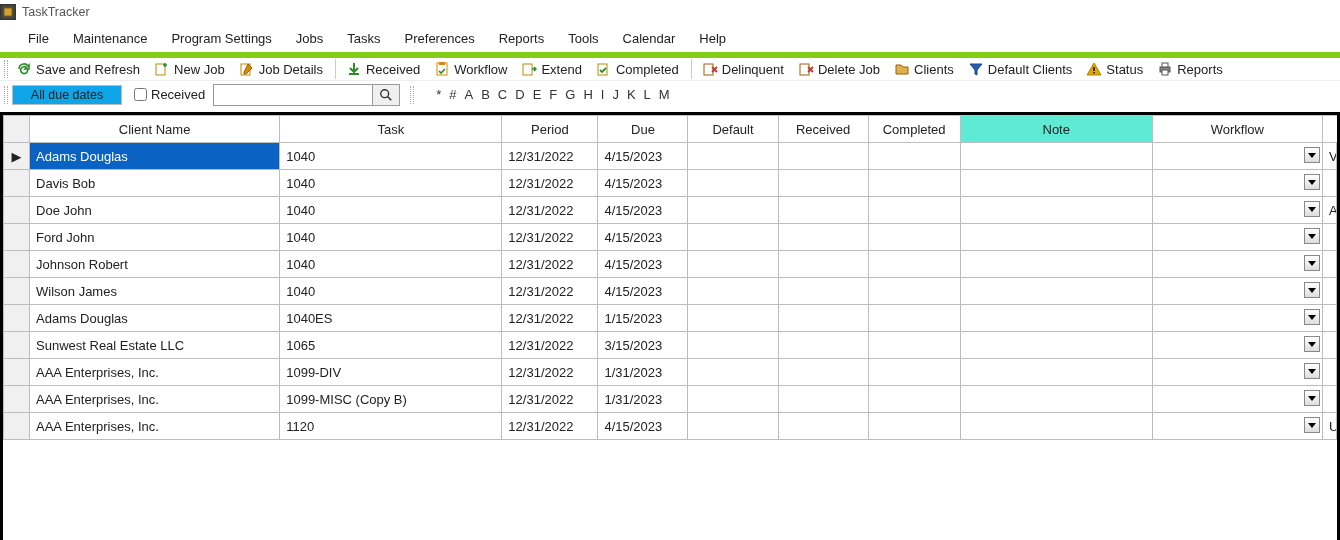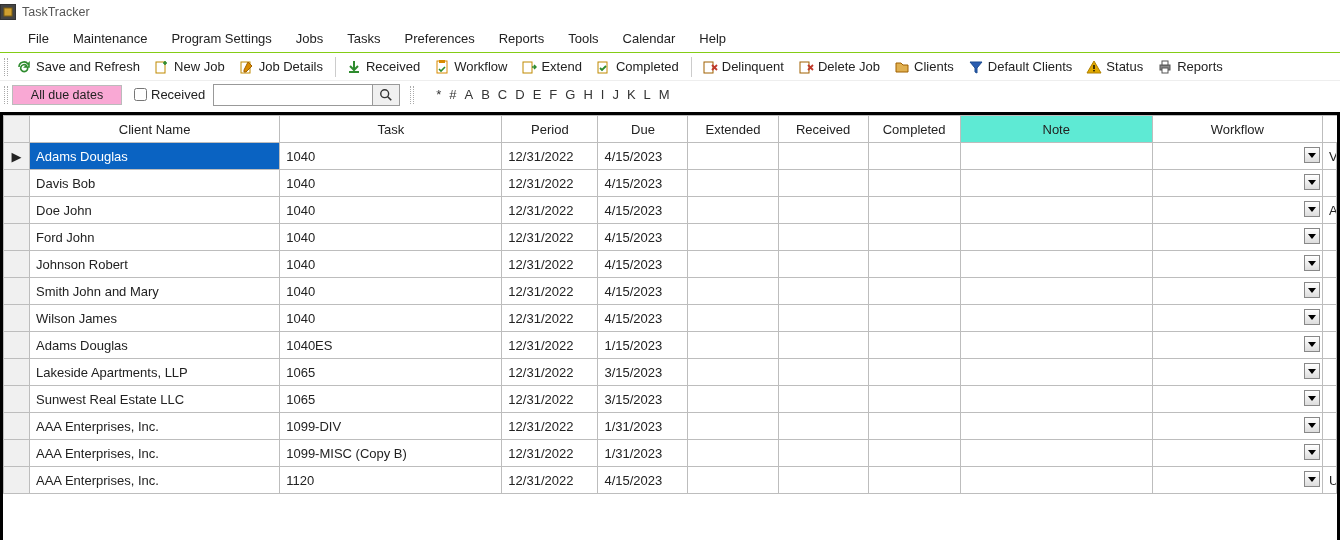--- a/index.html
+++ b/index.html
@@ -6,29 +6,29 @@
   html,body { margin:0; padding:0; font-family: "Segoe UI", Tahoma, sans-serif; font-size:13px; color:#222; background:#fff; overflow:hidden; width:1340px; height:540px;}
   
   .titlebar { display:flex; align-items:center; height:24px; padding:2px 0; background:#fff; color:#555; }
   .titlebar .app-icon { width:16px; height:16px; margin-right:6px; display:flex; align-items:center; justify-content:center; background:#444; border:1px solid #333; }
   .titlebar .app-icon svg { width:10px; height:10px; }
   .titlebar span.title { font-size:12.5px; }
   
   .menubar { display:flex; align-items:center; height:28px; padding:0 16px; background:#fff; }
   .menubar .menu-item { padding:4px 12px; cursor:default; }
   
-  .toolbar { display:flex; align-items:center; height:28px; padding:0 4px; background:#fff; border-top:1px solid #84cc16; }
+  .toolbar { display:flex; align-items:center; height:28px; padding:0 4px; background:#fff; border-top:6px solid #84cc16; }
   .toolbar .grip { width:4px; height:18px; border-left:1px dotted #aaa; border-right:1px dotted #aaa; margin-right:2px; }
   .toolbar .tbutton { display:flex; align-items:center; padding:2px 6px; margin-right:2px; cursor:default; white-space:nowrap;}
   .toolbar .tbutton .icon { width:16px; height:16px; margin-right:4px; display:flex; align-items:center; justify-content:center;}
   .toolbar .sep { width:1px; height:20px; background:#ccc; margin:0 4px; }
   
   .filterbar { display:flex; align-items:center; height:28px; padding:0 4px; background:#fff; border-top:1px solid #eee; }
   .filterbar .grip { width:4px; height:18px; border-left:1px dotted #aaa; border-right:1px dotted #aaa; margin-right:4px; }
-  .filterbar .fbtn { border:1px solid #bbb; background:#f9a8d4; padding:2px 10px; margin-right:6px; font-size:12.5px; cursor:default; min-width:60px; text-align:center;}
+  .filterbar .fbtn { border:1px solid #bbb; background:#0ea5e9; padding:2px 10px; margin-right:6px; font-size:12.5px; cursor:default; min-width:60px; text-align:center;}
   .filterbar .fbtn.wide { min-width:110px; }
   .filterbar .chk { display:flex; align-items:center; margin:0 4px 0 2px; }
   .filterbar .chk input { margin-right:4px; }
   .filterbar input.search { border:1px solid #999; height:22px; width:160px; padding:0 4px; margin-left:4px; }
   .filterbar .searchbtn { border:1px solid #999; height:22px; width:28px; display:flex; align-items:center; justify-content:center; margin-left:-1px; background:#f0f0f0; cursor:default;}
   .filterbar .alpha { display:flex; align-items:center; margin-left:14px; font-family: "Segoe UI", sans-serif; }
   .filterbar .alpha span { padding:0 4px; cursor:default; color:#333; }
   
   .grid-wrap { border:3px solid #000; border-bottom:none; margin-top:4px; height:calc(540px - 24px - 28px - 28px - 28px - 4px); overflow:hidden; background:#fff;}
   table.grid { border-collapse:collapse; width:100%; table-layout:fixed;border-radius:20px; }
@@ -242,21 +242,21 @@
         <col class="c-wf">
         <col class="c-edge">
     </colgroup>
     <thead>
         <tr id="thead-row">
       <th class="rowhdr"></th>
     <th>Client Name</th>
           <th>Task</th>
           <th>Period</th>
           <th>Due</th>
-          <th>Extended</th>
+          <th>Default</th>
           <th>Received</th>
           <th>Completed</th>
           <th class="note">Note</th>
           <th>Workflow</th>
           <th style="border-right: none;"></th>
         </tr>
       </thead>
     <tbody id="tbody">
         <tr class="selected">
           <td class="rowhdr">▶</td>
@@ -328,69 +328,39 @@
           <td></td>
           <td></td>
           <td></td>
           <td class="wf">
             <div class="dd"></div>
           </td>
           <td class="edge"></td>
         </tr>
         <tr>
           <td class="rowhdr"></td>
-          <td class="client">Smith John and Mary</td>
-          <td>1040</td>
-          <td>12/31/2022</td>
-          <td>4/15/2023</td>
-          <td></td>
-          <td></td>
-          <td></td>
-          <td></td>
-          <td class="wf">
-            <div class="dd"></div>
-          </td>
-          <td class="edge"></td>
-        </tr>
-        <tr>
-          <td class="rowhdr"></td>
           <td class="client">Wilson James</td>
           <td>1040</td>
           <td>12/31/2022</td>
           <td>4/15/2023</td>
           <td></td>
           <td></td>
           <td></td>
           <td></td>
           <td class="wf">
             <div class="dd"></div>
           </td>
           <td class="edge"></td>
         </tr>
         <tr>
           <td class="rowhdr"></td>
           <td class="client">Adams Douglas</td>
           <td>1040ES</td>
           <td>12/31/2022</td>
           <td>1/15/2023</td>
-          <td></td>
-          <td></td>
-          <td></td>
-          <td></td>
-          <td class="wf">
-            <div class="dd"></div>
-          </td>
-          <td class="edge"></td>
-        </tr>
-        <tr>
-          <td class="rowhdr"></td>
-          <td class="client">Lakeside Apartments, LLP</td>
-          <td>1065</td>
-          <td>12/31/2022</td>
-          <td>3/15/2023</td>
           <td></td>
           <td></td>
           <td></td>
           <td></td>
           <td class="wf">
             <div class="dd"></div>
           </td>
           <td class="edge"></td>
         </tr>
         <tr>

